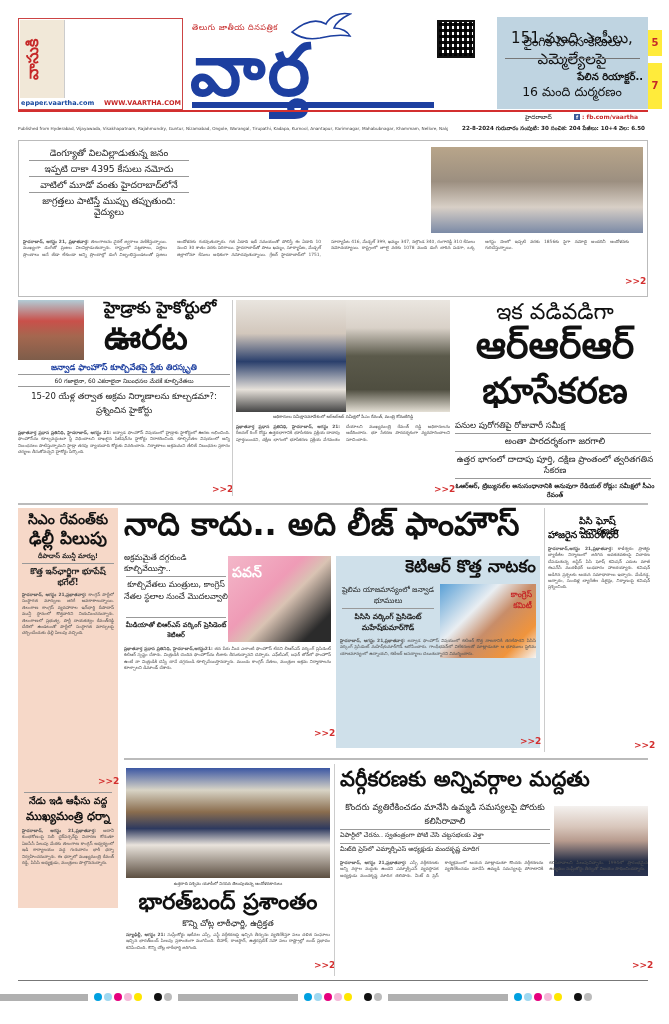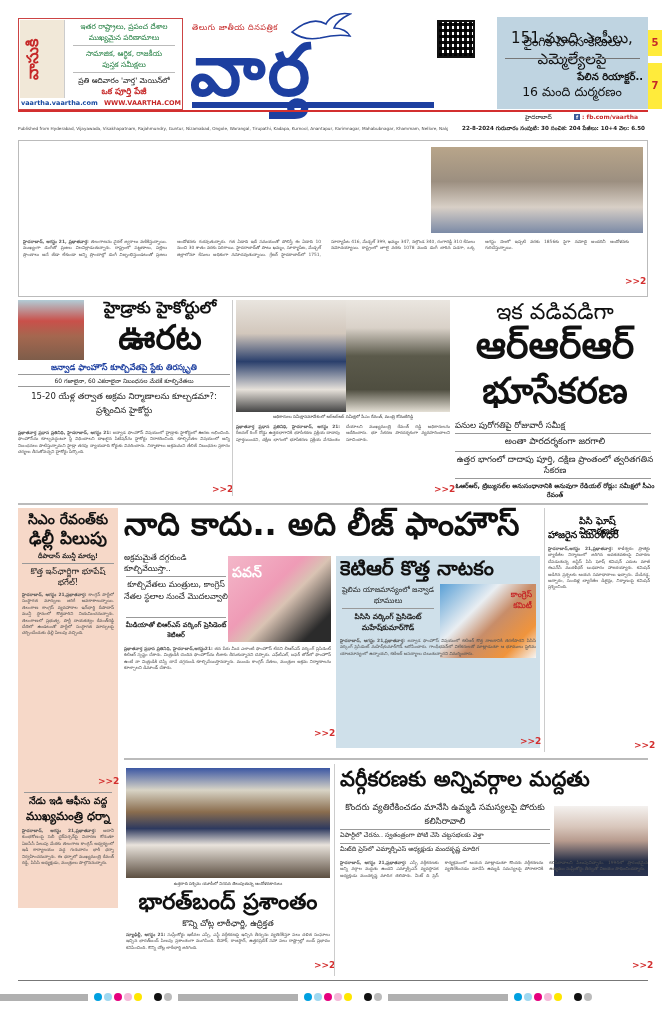--- a/index.html
+++ b/index.html
@@ -49,32 +49,22 @@
   .dot { width: 8px; height: 8px; border-radius: 50%; }
   .bar-grey { height: 7px; background: #b0b0b0; }
 </style>
 </head>
 <body>
 
 <div class="abs promo">
   <div class="abs promo-side">
     <div class="mag">వాసుకి</div>
   </div>
-  <div class="abs promo-text">
-    <div class="g">ఇతర రాష్ట్రాలు, ప్రపంచ దేశాల</div>
-    <div class="g">ముఖ్యమైన పరిణామాలు</div>
-    <div class="hr"></div>
-    <div class="g">సామాజిక, ఆర్థిక, రాజకీయ</div>
-    <div class="g">పుస్తక సమీక్షలు</div>
-    <div class="hr"></div>
-    <div>ప్రతి ఆదివారం 'వార్త' మెయిన్‌లో</div>
-    <div class="r">ఒక పూర్తి పేజీ</div>
-  </div>
   <div class="abs promo-foot">
-    <span>vaartha.vaartha.com</span>
+    <span>epaper.vaartha.com</span>
     <span class="w">WWW.VAARTHA.COM</span>
   </div>
 </div>
 
 <div class="abs tagline">తెలుగు జాతీయ దినపత్రిక</div>
 <svg class="abs dove" viewBox="0 0 62 32">
   <path d="M2 20 C14 10, 26 6, 36 12 C40 4, 50 0, 60 2 C52 6, 46 10, 44 16 C52 16, 58 20, 60 24 C48 22, 38 24, 30 26 C20 28, 10 26, 2 20 Z" fill="none" stroke="#1d3fa0" stroke-width="1.6"></path>
 </svg>
 <div class="abs logo">వార్త</div>
 <div class="abs logo-bar"></div>
@@ -92,31 +82,37 @@
 <div class="abs red-rule"></div>
 <div class="abs city">హైదరాబాద్</div>
 <div class="abs fb">
   <span style="display:inline-block;width:6px;height:6px;background:#3b5998;color:#fff;font-size:5px;line-height:6px;text-align:center;">f</span>
   <span>: fb.com/vaartha</span>
 </div>
 <div class="abs pubs">Published from Hyderabad, Vijayawada, Visakhapatnam, Rajahmundry, Guntur, Nizamabad, Ongole, Warangal, Tirupathi, Kadapa, Kurnool, Anantapur, Karimnagar, Mahabubnagar, Khammam, Nellore, Nalgonda, Tadepalligudem,Srikakulam</div>
 <div class="abs dateline">22-8-2024 గురువారం సంపుటి: 30 సంచిక: 204 పేజీలు: 10+4 వెల: 6.50</div>
 
 <div class="abs frame" style="left:18px;top:140px;width:630px;height:157px;">
+  <div class="abs" style="left:10px;top:4px;width:160px;">
+    <div class="sub" style="font-size:9.2px;padding:2px 0;border-bottom:1px solid #999;text-align:center;">డెంగ్యూతో విలవిల్లాడుతున్న జనం</div>
+    <div class="sub" style="font-size:9.2px;padding:2px 0;border-bottom:1px solid #999;text-align:center;">ఇప్పటి దాకా 4395 కేసులు నమోదు</div>
+    <div class="sub" style="font-size:9.2px;padding:2px 0;border-bottom:1px solid #999;text-align:center;">వాటిలో మూడో వంతు హైదరాబాద్‌లోనే</div>
+    <div class="sub" style="font-size:9.2px;padding:2px 0;text-align:center;">జాగ్రత్తలు పాటిస్తే ముప్పు తప్పుతుంది: వైద్యులు</div>
+  </div>
   <div class="abs photo" style="left:412px;top:6px;width:212px;height:86px;background:linear-gradient(180deg,#b8a58a 0%,#9c8f80 40%,#d8cfc6 70%,#7b8aa6 100%);"></div>
   <div class="abs body-text" style="left:4px;top:98px;width:606px;height:54px;column-count:4;column-gap:10px;">
     <b>హైదరాబాద్, ఆగస్టు 21, ప్రభాతవార్త:</b>
     <span>తెలంగాణను వైరల్ జ్వరాలు వణికిస్తున్నాయి. ముఖ్యంగా డెంగీతో ప్రజలు విలవిల్లాడుతున్నారు. రాష్ట్రంలో పట్టణాలు, పల్లెలు ప్రాంతాలు అనే తేడా లేకుండా అన్ని ప్రాంతాల్లో డెంగీ విజృంభిస్తుండటంతో ప్రజలు ఆందోళనకు గురవుతున్నారు. గత ఏడాది ఇదే సమయంతో పోలిస్తే ఈ ఏడాది 10 నుంచి 30 శాతం వరకు పెరిగాయి. హైదరాబాద్‌తో పాటు ఖమ్మం, సూర్యాపేట, మేడ్చల్ జిల్లాలోనూ కేసులు అధికంగా నమోదవుతున్నాయి. గ్రేటర్ హైదరాబాద్‌లో 1751, సూర్యాపేట 416, మేడ్చల్ 399, ఖమ్మం 347, నల్గొండ 340, రంగారెడ్డి 310 కేసులు నమోదయ్యాయి. రాష్ట్రంలో జూలై వరకు 1078 మంది డెంగీ బారిన పడగా, ఒక్క ఆగస్టు నెలలో ఇప్పటి వరకు 1856కు పైగా నమోదై అందరినీ ఆందోళనకు గురిచేస్తున్నాయి.</span>
   </div>
   <div class="abs cont" style="left:606px;top:135px;">&gt;&gt;2</div>
 </div>
 
 <div class="abs photo" style="left:18px;top:300px;width:66px;height:60px;background:linear-gradient(180deg,#b2ccd6 0%,#c9504a 35%,#a5674f 60%,#7e5d4a 100%);"></div>
 <div class="abs hl" style="left:90px;top:300px;width:140px;font-size:16px;text-align:center;">హైడ్రాకు హైకోర్టులో</div>
-<div class="abs hl" style="left:90px;top:320px;width:140px;font-size:34px;text-align:center;">ఊరట</div>
+<div class="abs hl" style="left:104px;top:320px;width:140px;font-size:34px;text-align:left;">ఊరట</div>
 <div class="abs sub" style="left:18px;top:363px;width:212px;font-size:8.2px;color:#1d3fa0;font-weight:bold;text-align:center;">జన్వాడ ఫాంహౌస్ కూల్చివేతపై స్టేకు తిరస్కృతి</div>
 <div class="abs hrule" style="left:18px;top:374px;width:212px;"></div>
 <div class="abs sub" style="left:18px;top:377px;width:212px;font-size:6px;text-align:center;">60 గజాలైనా, 60 ఎకరాలైనా నిబంధనల మేరకే కూల్చివేతలు</div>
 <div class="abs hrule" style="left:18px;top:386px;width:212px;"></div>
 <div class="abs sub" style="left:18px;top:389px;width:212px;font-size:8.5px;text-align:center;line-height:14px;">15-20 యేళ్ల తర్వాత అక్రమ నిర్మాణాలను కూల్చడమా?: ప్రశ్నించిన హైకోర్టు</div>
 <div class="abs body-text" style="left:18px;top:430px;width:212px;height:62px;">
   <b>ప్రభాతవార్త ప్రధాన ప్రతినిధి, హైదరాబాద్, ఆగస్టు 21:</b>
   <span>జన్వాడ ఫాంహౌస్ విషయంలో హైడ్రాకు హైకోర్టులో ఊరట లభించింది. ఫాంహౌస్‌ను కూల్చవద్దంటూ స్టే విధించాలని దాఖలైన పిటిషన్‌ను హైకోర్టు నిరాకరించింది. కూల్చివేతల విషయంలో అన్ని నిబంధనలు పాటిస్తున్నామని హైడ్రా తరఫు న్యాయవాది కోర్టుకు వివరించారు. నిర్మాణాలు అక్రమమని తేలితే నిబంధనల ప్రకారం చర్యలు తీసుకోవచ్చని హైకోర్టు పేర్కొంది.</span>
 </div>
 <div class="abs cont" style="left:212px;top:484px;">&gt;&gt;2</div>
@@ -140,21 +136,21 @@
 <div class="abs sub" style="left:455px;top:454px;width:200px;font-size:8.5px;text-align:center;line-height:11px;">ఉత్తర భాగంలో దాదాపు పూర్తి, దక్షిణ ప్రాంతంలో త్వరితగతిన సేకరణ</div>
 <div class="abs hrule" style="left:455px;top:478px;width:196px;"></div>
 <div class="abs sub" style="left:455px;top:481px;width:200px;font-size:6.3px;font-weight:bold;text-align:center;line-height:9px;">ఓఆర్‌ఆర్, ట్రిబ్యునల్‌ల అనుసంధానానికి అనువుగా రేడియల్ రోడ్లు: సమీక్షలో సీఎం రేవంత్</div>
 <div class="abs hrule" style="left:18px;top:503px;width:630px;border-top:2px solid #bbb;"></div>
 
 <div class="abs" style="left:18px;top:508px;width:100px;height:400px;background:#f6d8c8;"></div>
 <div class="abs hl" style="left:22px;top:512px;width:92px;font-size:14px;text-align:center;">సిఎం రేవంత్‌కు</div>
 <div class="abs hl" style="left:22px;top:530px;width:92px;font-size:17px;text-align:center;">ఢిల్లీ పిలుపు</div>
 <div class="abs sub" style="left:22px;top:553px;width:92px;font-size:6.4px;font-weight:bold;text-align:center;">దీపాదాస్ మున్షీ మార్పు!</div>
 <div class="abs hrule" style="left:22px;top:563px;width:92px;"></div>
-<div class="abs sub" style="left:22px;top:566px;width:92px;font-size:8.4px;text-align:center;line-height:11px;">కొత్త ఇన్‌ఛార్జిగా భూపేష్ భగేల్!</div>
+<div class="abs sub" style="left:22px;top:566px;width:92px;font-size:8.4px;text-align:center;line-height:11px;font-weight:bold;">కొత్త ఇన్‌ఛార్జిగా భూపేష్ భగేల్!</div>
 <div class="abs body-text" style="left:22px;top:592px;width:92px;height:192px;">
   <b>హైదరాబాద్, ఆగస్టు 21,ప్రభాతవార్త:</b>
   <span>కాంగ్రెస్ పార్టీలో సంస్థాగత మార్పులు జరిగే అవకాశాలున్నాయి. తెలంగాణ కాంగ్రెస్ వ్యవహారాల ఇన్‌ఛార్జి దీపాదాస్ మున్షీ స్థానంలో కొత్తవారిని నియమించనున్నారు. తెలంగాణలో ప్రభుత్వ, పార్టీ నాయకత్వం రేవంత్‌రెడ్డి చేతిలో ఉండటంతో పార్టీలో సంస్థాగత మార్పులపై చర్చించేందుకు ఢిల్లీ పిలుపు వచ్చింది.</span>
 </div>
 <div class="abs cont" style="left:98px;top:776px;">&gt;&gt;2</div>
 <div class="abs hrule" style="left:24px;top:792px;width:88px;"></div>
 <div class="abs hl" style="left:22px;top:796px;width:92px;font-size:9.5px;text-align:center;">నేడు ఇడి ఆఫీసు వద్ద</div>
 <div class="abs hl" style="left:22px;top:810px;width:92px;font-size:11.5px;text-align:center;">ముఖ్యమంత్రి ధర్నా</div>
 <div class="abs body-text" style="left:22px;top:828px;width:92px;height:78px;">
   <b>హైదరాబాద్, ఆగస్టు 21,ప్రభాతవార్త:</b>
@@ -170,21 +166,21 @@
 <div class="abs photo" style="left:228px;top:556px;width:103px;height:86px;background:linear-gradient(135deg,#f3b7c9 0%,#ef9bb6 40%,#d9c3b3 55%,#2b2b2b 85%);">
   <div style="position:absolute;left:4px;top:8px;color:#fff;font-weight:bold;font-size:14px;">పవన్</div>
 </div>
 <div class="abs body-text" style="left:124px;top:646px;width:207px;height:90px;">
   <b>ప్రభాతవార్త ప్రధాన ప్రతినిధి, హైదరాబాద్,ఆగస్టు21:</b>
   <span>తన పేరు మీద ఎలాంటి ఫాంహౌస్ లేదని బీఆర్ఎస్ వర్కింగ్ ప్రెసిడెంట్ కెటిఆర్ స్పష్టం చేశారు. మిత్రుడికి చెందిన ఫాంహౌస్‌ను లీజుకు తీసుకున్నానని చెప్పారు. ఎఫ్‌టీఎల్, బఫర్ జోన్‌లో ఫాంహౌస్ ఉంటే నా మిత్రుడికి చెప్పి తానే దగ్గరుండి కూల్చివేయిస్తానన్నారు. ముందు కాంగ్రెస్ నేతలు, మంత్రుల అక్రమ నిర్మాణాలను కూల్చాలని డిమాండ్ చేశారు.</span>
 </div>
 <div class="abs cont" style="left:314px;top:728px;">&gt;&gt;2</div>
 
 <div class="abs" style="left:336px;top:556px;width:204px;height:192px;background:#cfe0ea;"></div>
-<div class="abs hl" style="left:340px;top:558px;width:196px;font-size:20px;text-align:left;">కెటిఆర్ కొత్త నాటకం</div>
+<div class="abs hl" style="left:340px;top:558px;width:196px;font-size:17px;text-align:right;">కెటిఆర్ కొత్త నాటకం</div>
 <div class="abs sub" style="left:340px;top:584px;width:96px;font-size:7.4px;text-align:center;line-height:11px;">షైలిమ యాజమాన్యంలో జన్వాడ భూములు</div>
 <div class="abs hrule" style="left:342px;top:608px;width:92px;"></div>
 <div class="abs sub" style="left:340px;top:611px;width:96px;font-size:7.4px;text-align:center;line-height:11px;font-weight:bold;">పిసిసి వర్కింగ్ ప్రెసిడెంట్ మహేష్‌కుమార్‌గౌడ్</div>
 <div class="abs photo" style="left:440px;top:584px;width:96px;height:74px;background:linear-gradient(135deg,#5aa0d6 0%,#e9eef2 35%,#c88d69 55%,#f0943c 80%,#f6f6f6 100%);">
   <div style="position:absolute;right:4px;top:6px;color:#c62828;font-weight:bold;font-size:8px;width:40px;text-align:right;">కాంగ్రెస్ కమిటీ</div>
 </div>
 <div class="abs body-text" style="left:340px;top:638px;width:196px;height:104px;">
   <b>హైదరాబాద్, ఆగస్టు 21,ప్రభాతవార్త:</b>
   <span>జన్వాడ ఫాంహౌస్ విషయంలో కెటిఆర్ కొత్త నాటకానికి తెరలేపారని పిసిసి వర్కింగ్ ప్రెసిడెంట్ మహేష్‌కుమార్‌గౌడ్ ఆరోపించారు. గాంధీభవన్‌లో విలేకరులతో మాట్లాడుతూ ఆ భూములు షైలిమ యాజమాన్యంలో ఉన్నాయని, కెటిఆర్ అసత్యాలు చెబుతున్నారని విమర్శించారు.</span>
 </div>

